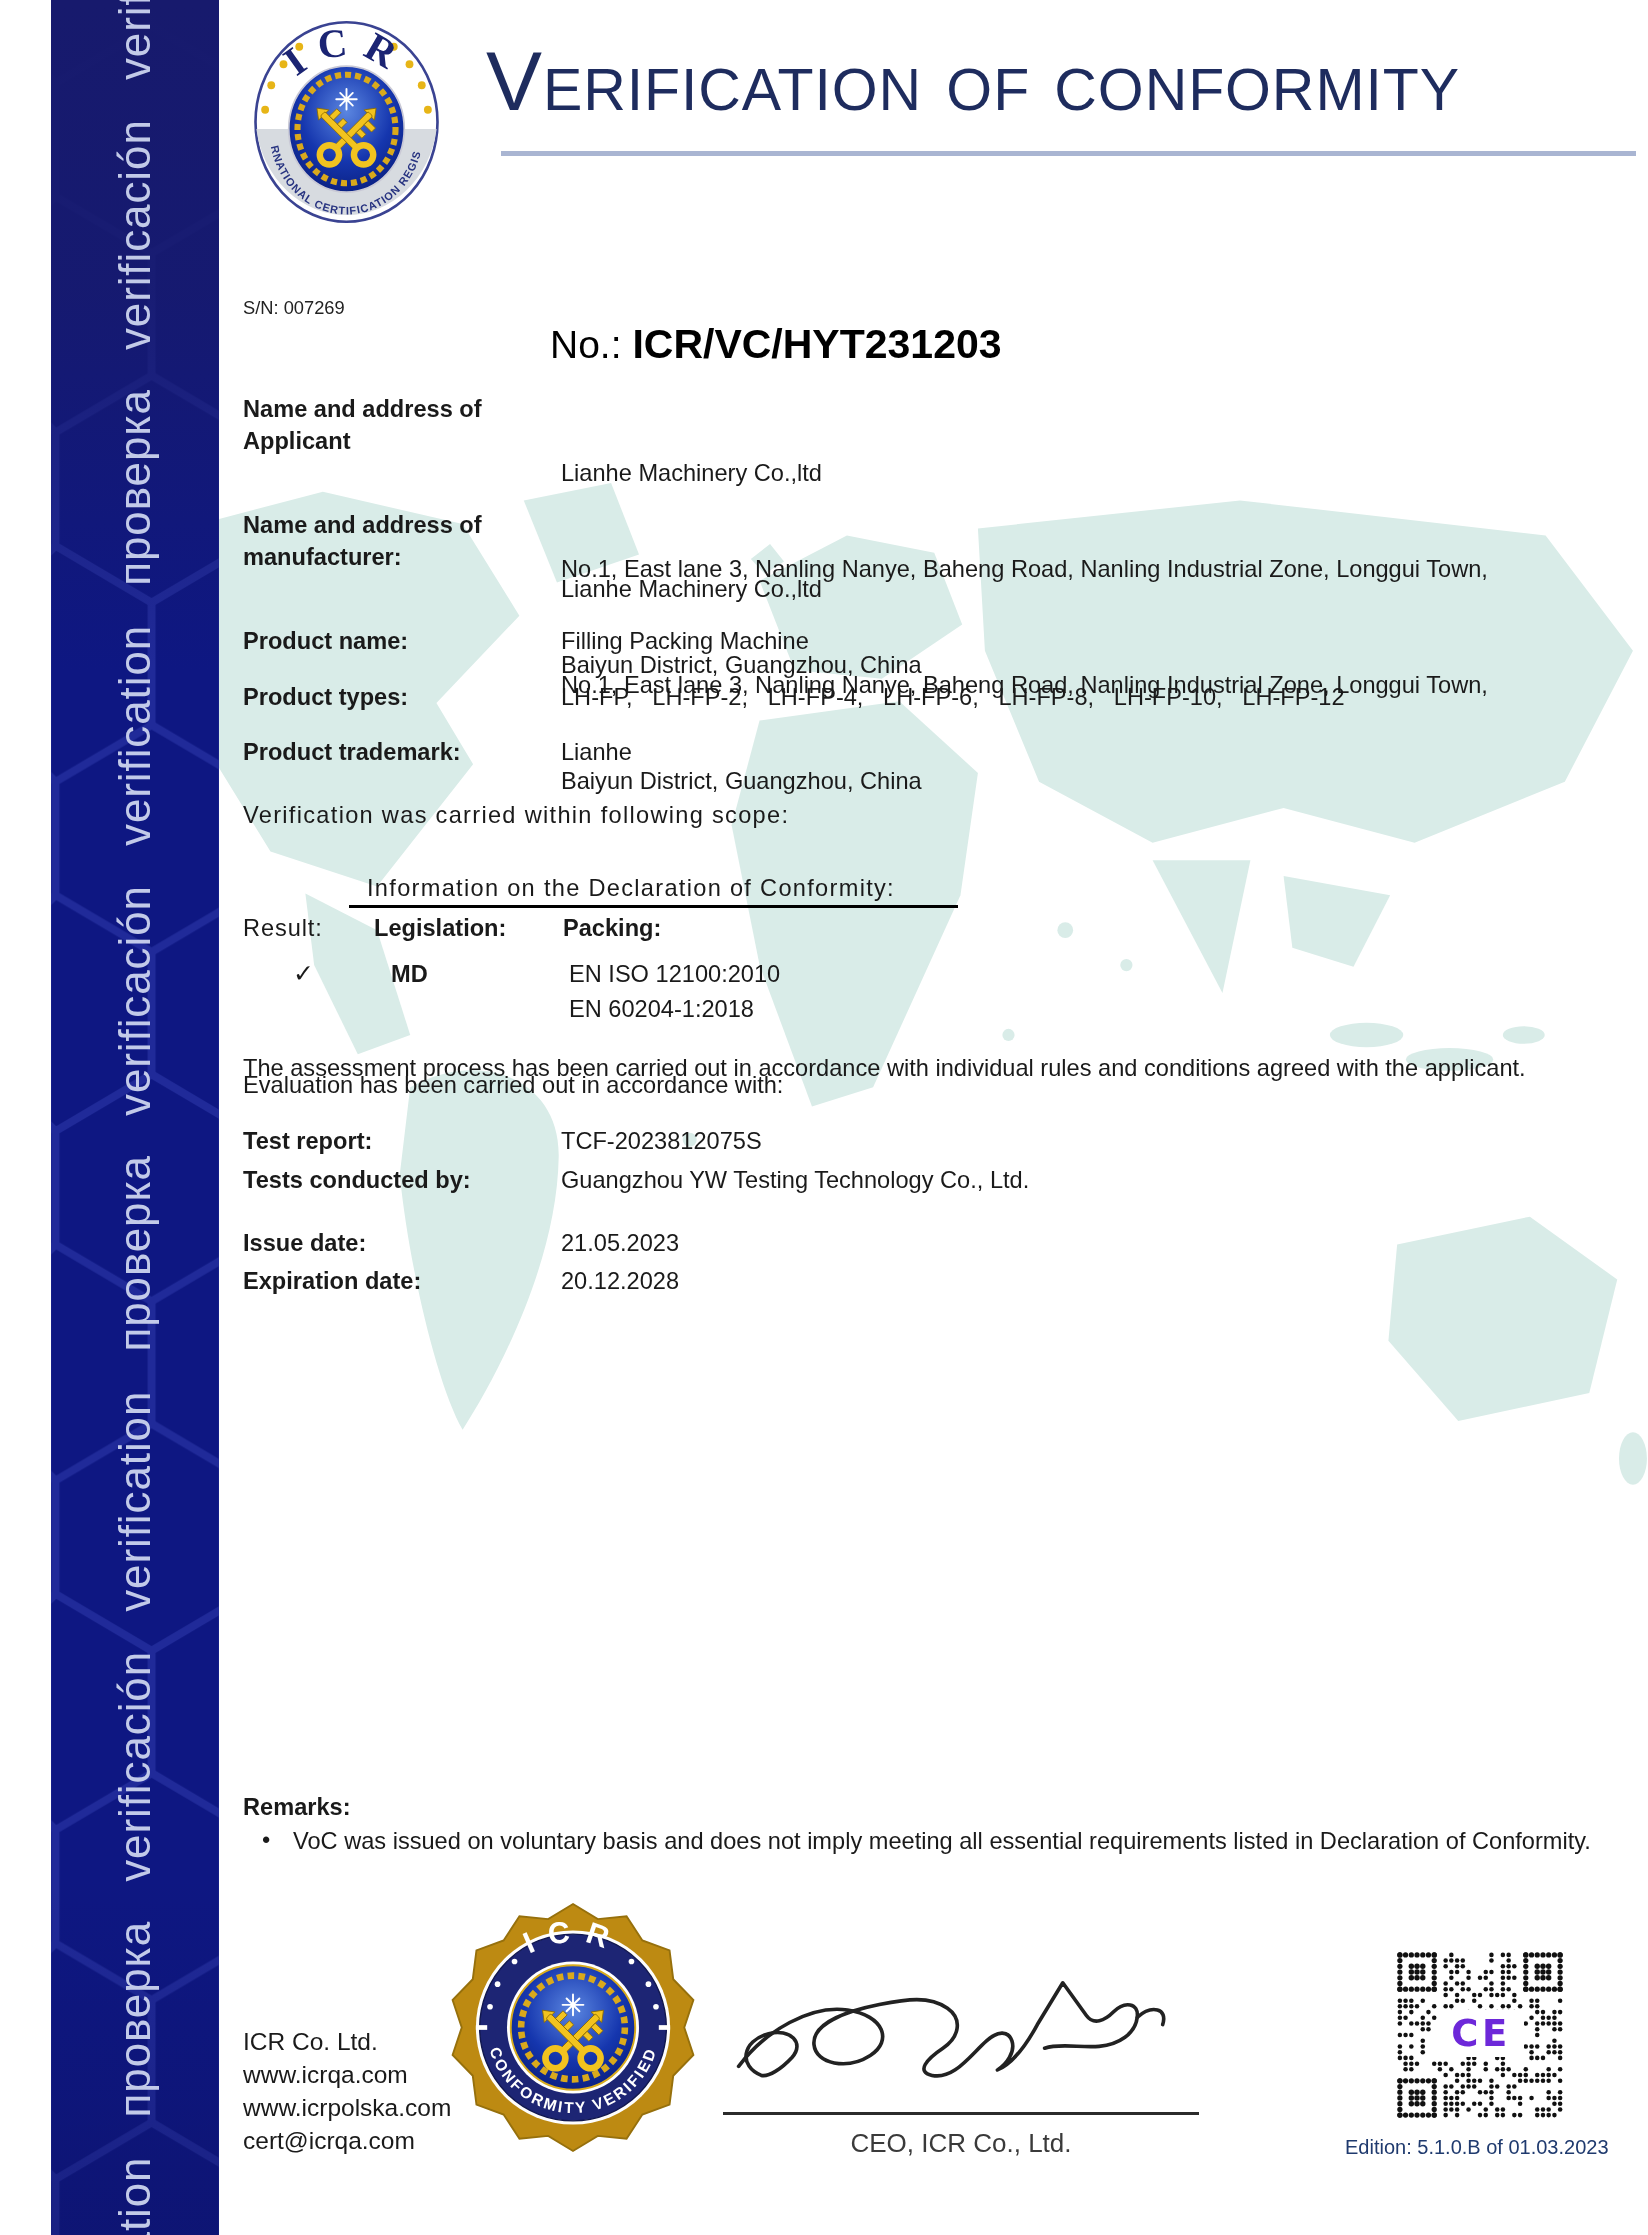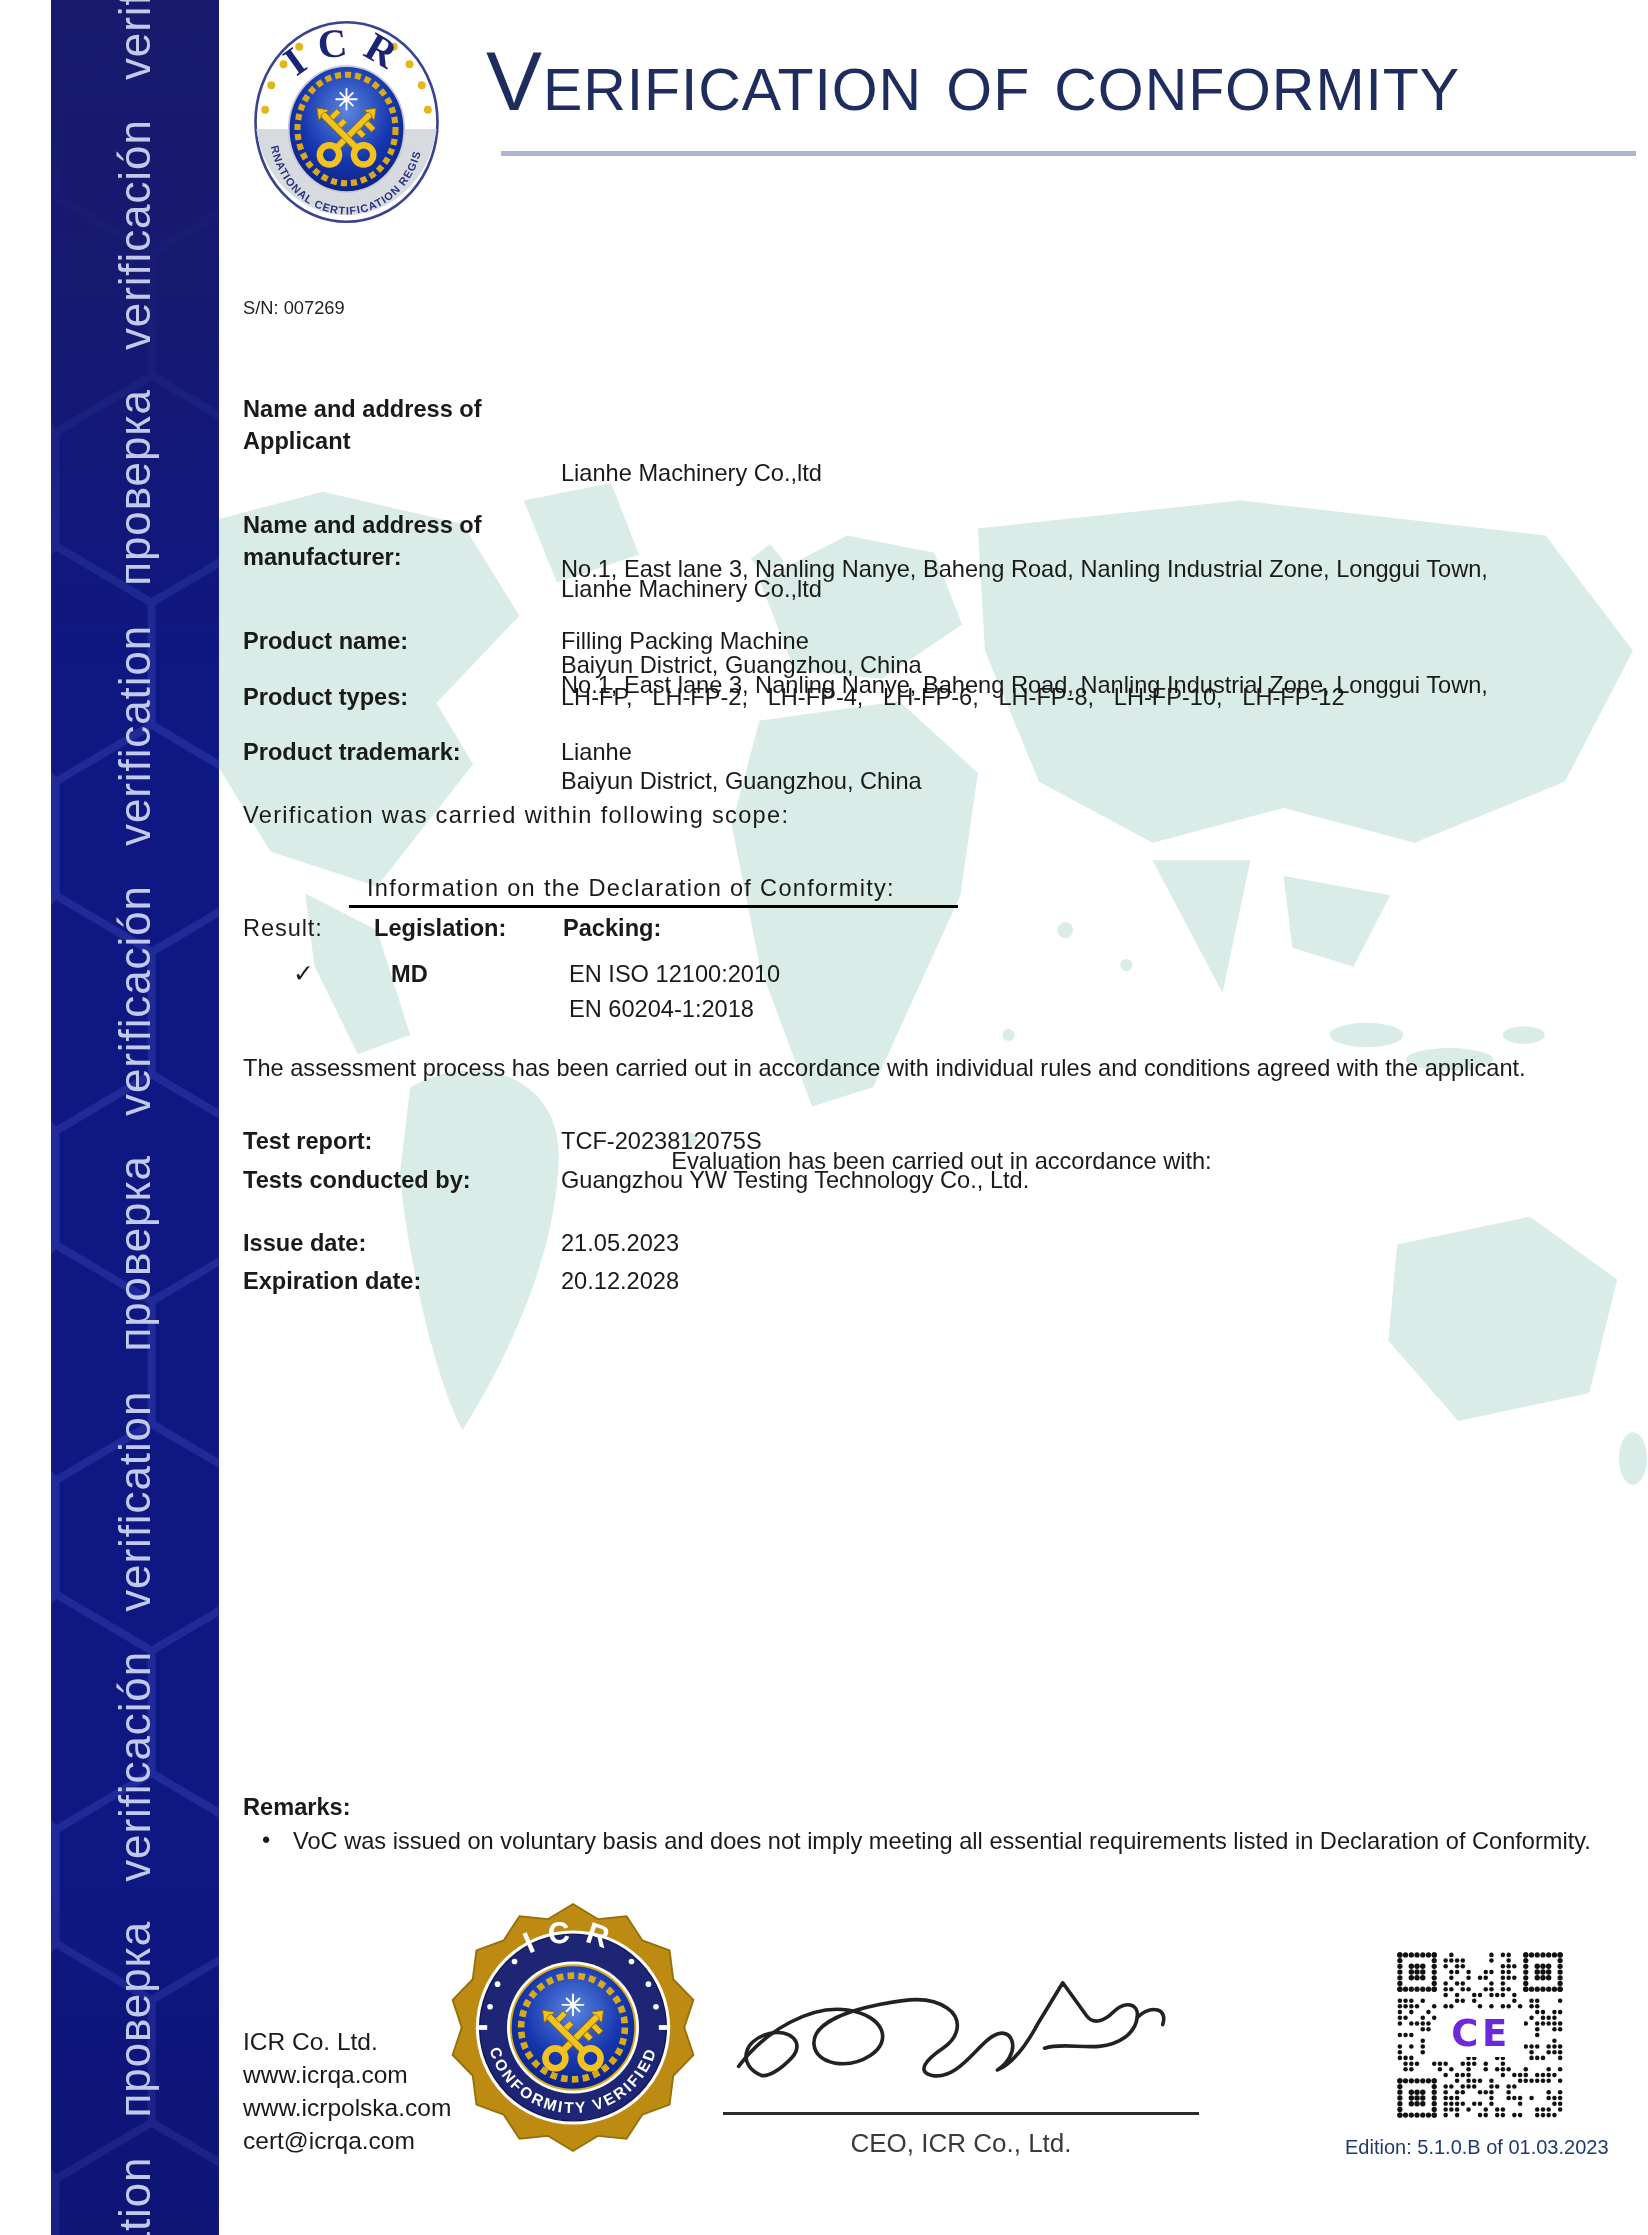--- a/index.html
+++ b/index.html
@@ -43,21 +43,21 @@
   .doc-h{position:absolute;top:915px;font-size:23.6px;z-index:2;}
   .h-result{left:243px;font-weight:400;letter-spacing:0.9px;}
   .h-leg{left:374px;font-weight:700;} .h-std{left:563px;font-weight:700;}
   .doc-check{position:absolute;left:293px;top:959px;font-size:25px;z-index:2;}
   .doc-leg{position:absolute;left:391px;top:961px;font-size:23.6px;z-index:2;font-weight:bold;}
   .doc-std1{position:absolute;left:569px;top:961px;font-size:23.6px;z-index:2;}
   .doc-std2{position:absolute;left:569px;top:996px;font-size:23.6px;z-index:2;}
 
   
   .para1{position:absolute;left:243px;top:1055px;width:1397px;font-size:23.6px;z-index:2;}
-  .para2{position:absolute;left:243px;top:1148px;width:1397px;font-size:23.6px;z-index:2;text-align:center;}
+  .para2{position:absolute;left:243px;top:1072px;width:1397px;font-size:23.6px;z-index:2;}
   .lab{position:absolute;left:243px;font-size:23.6px;font-weight:700;z-index:2;}
   .val{position:absolute;left:561px;font-size:23.6px;z-index:2;}
   .y-rep{top:1128px;} .y-tcb{top:1167px;} .y-iss{top:1230px;} .y-exp{top:1268px;}
 
   
   .remarks-l{position:absolute;left:243px;top:1794px;font-size:23.6px;font-weight:700;z-index:2;}
   .remark-b{position:absolute;left:262px;top:1827px;font-size:23.6px;z-index:2;}
   .remark-t{position:absolute;left:293px;top:1828px;width:1345px;font-size:23.6px;z-index:2;}
 
   
@@ -166,20 +166,21 @@
     <path id="ringArc" d="M-86,30 A88,96 0 0 0 86,30" fill="none"></path>
     <text font-size="12.5" font-weight="bold" fill="#273380" letter-spacing="1.1">
       <textPath href="#ringArc" startOffset="50%" text-anchor="middle">INTERNATIONAL CERTIFICATION REGISTRAR</textPath>
     </text>
   </svg>
 
   <h1 class="title" style="margin:0;">Verification of conformity</h1>
   <div class="title-rule"></div>
 
   <div class="serial">S/N: 007269</div>
+  <div class="certno"><span>No.: </span><b>ICR/VC/HYT231203</b></div>
 
   <div class="fieldrow row-app">
     <div class="flabel">
       <div>Name and address of</div>
       <div>Applicant</div>
     </div>
     <div class="fvalue">
       <div>Lianhe Machinery Co.,ltd</div>
       <div>No.1, East lane 3, Nanling Nanye, Baheng Road, Nanling Industrial Zone, Longgui Town,</div>
       <div>Baiyun District, Guangzhou, China</div>

